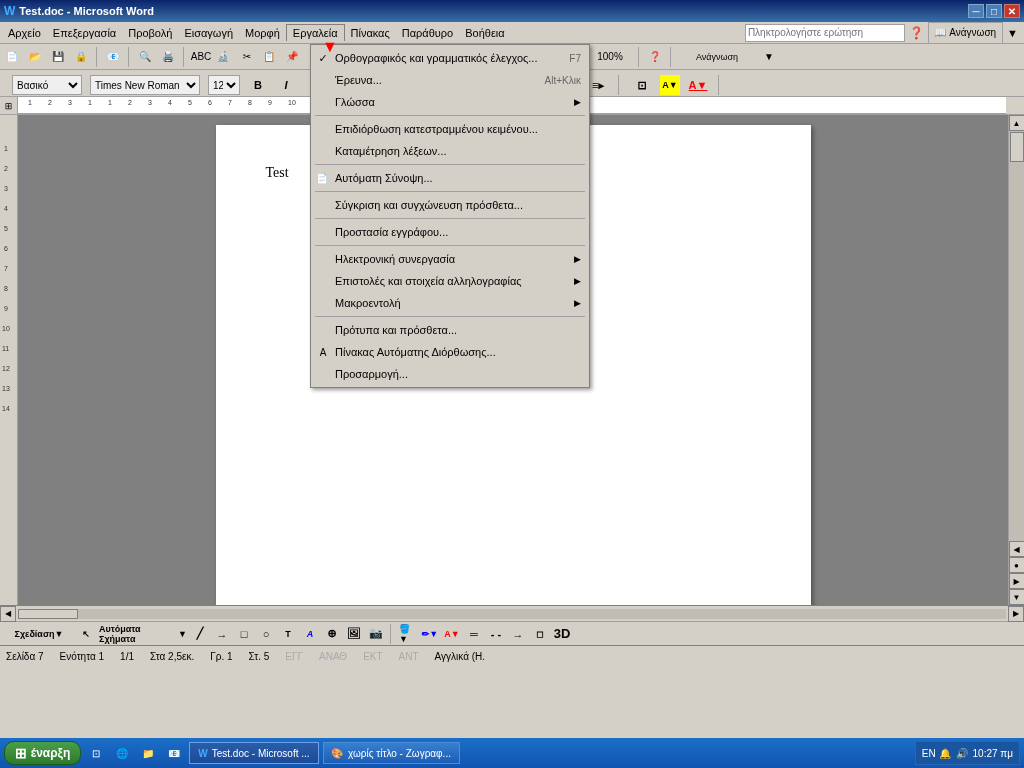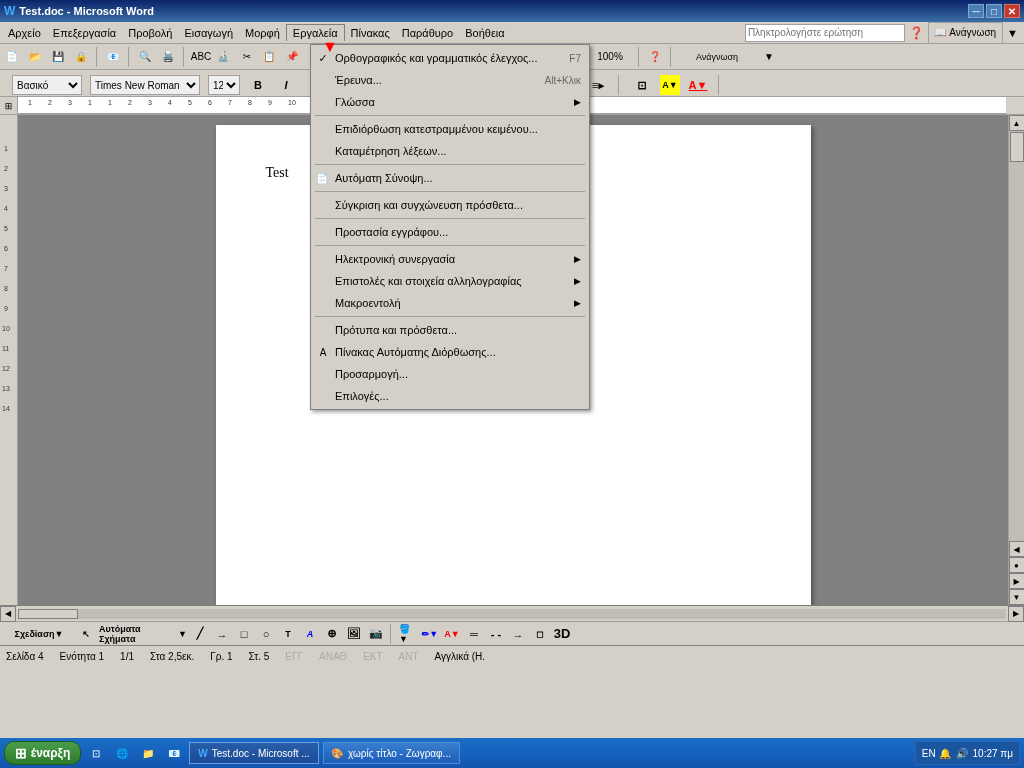--- a/index.html
+++ b/index.html
@@ -567,21 +567,21 @@
   <div class="format-btn" style="font-size:9px;color:red;">A▼</div>
   <div class="format-btn">═</div>
   <div class="format-btn">- -</div>
   <div class="format-btn">→</div>
   <div class="format-btn" style="font-size:9px;">◻</div>
   <div class="format-btn" style="font-size:13px;">3D</div>
 </div>
 
 <div id="status-bar">
   <span class="status-item">
-    <span>Σελίδα 4</span>
+    <span>Σελίδα 7</span>
   </span>
   <span class="status-item">
     <span>Ενότητα 1</span>
   </span>
   <span class="status-item">
     <span>1/1</span>
   </span>
   <span class="status-item">
     <span>Στα 2,5εκ.</span>
   </span>
@@ -699,19 +699,15 @@
     <span>Πρότυπα και πρόσθετα...</span>
   </div>
   <div class="dropdown-item">
     <span class="icon-area" style="font-size:10px;">A</span>
     <span>Πίνακας Αυτόματης Διόρθωσης...</span>
   </div>
   <div class="dropdown-item">
     <span class="icon-area"></span>
     <span>Προσαρμογή...</span>
   </div>
-  <div class="dropdown-item">
-    <span class="icon-area"></span>
-    <span>Επιλογές...</span>
-  </div>
 </div>
 
 <div style="position:fixed;top:38px;left:330px;z-index:2000;color:red;font-size:16px;transform:translateX(-50%);">▼</div>
 
 </body></html>

